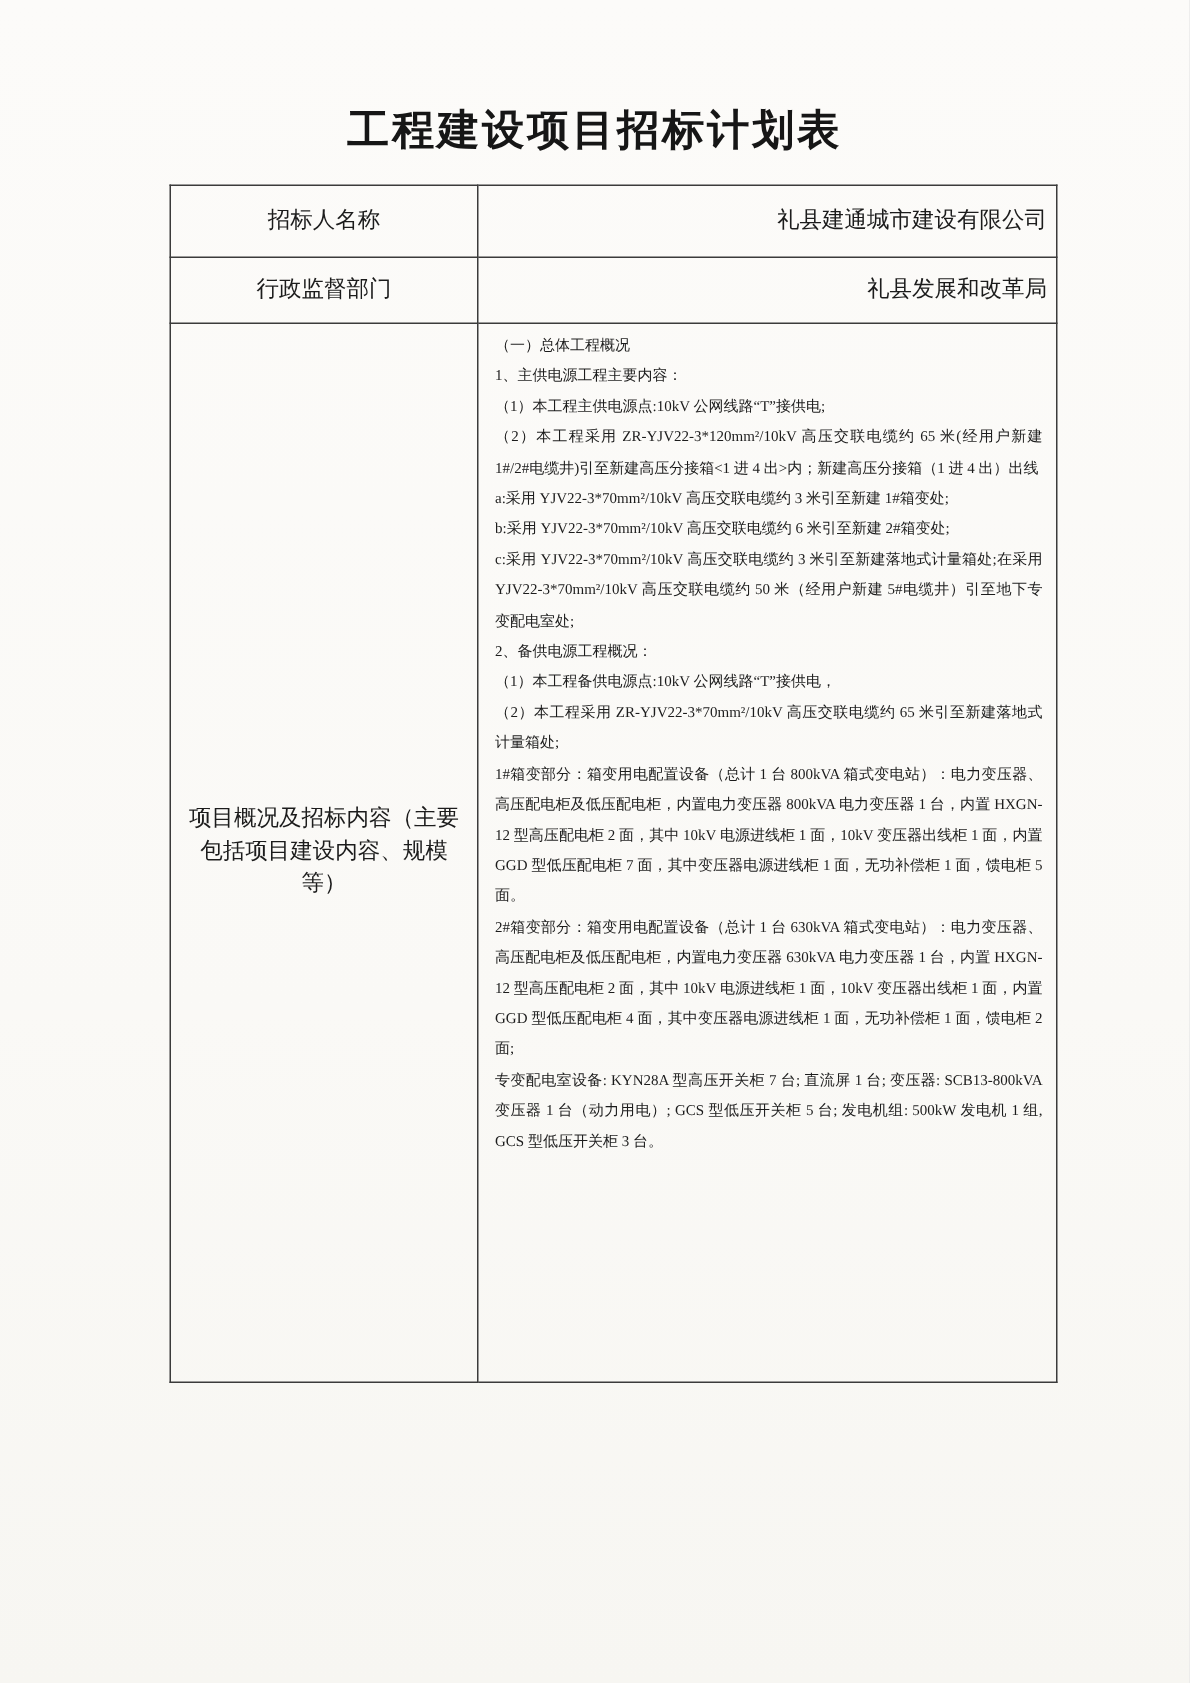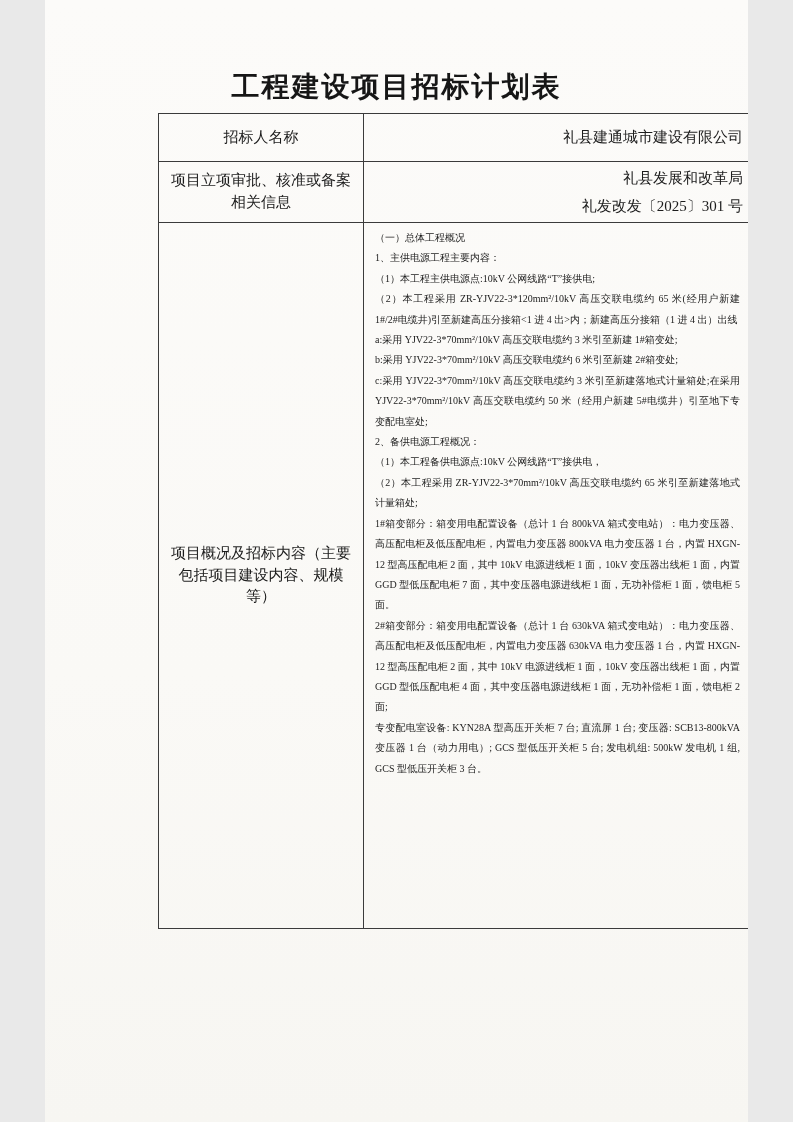--- a/index.html
+++ b/index.html
@@ -2,42 +2,42 @@
 <html><head>
 <meta charset="utf-8">
 <style>
   html, body {
     margin: 0;
     padding: 0;
     background: #e9e9e9;
   }
   .page {
     position: relative;
-    width: 703px;
+    width: 793px;
     height: 1122px;
     margin: 0 auto;
     background: linear-gradient(180deg, #fcfbf9 0%, #faf9f6 60%, #f7f6f2 100%);
     font-family: "Liberation Serif", "DejaVu Serif", serif;
     color: #1c1c1c;
     overflow: hidden;
   }
   .doc-title {
     position: absolute;
     top: 68px;
     left: 0;
     width: 100%;
     text-align: center;
     font-size: 28px;
     font-weight: bold;
     letter-spacing: 2px;
     color: #161616;
   }
   table.bid-table {
     position: absolute;
-    top: 113px;
+    top: 123px;
     left: 113px;
     width: 592px;
     border-collapse: collapse;
     table-layout: fixed;
     font-size: 15px;
   }
   table.bid-table td {
     border: 1.5px solid #3b3b3b;
     vertical-align: middle;
     padding: 2px 6px;
@@ -77,24 +77,23 @@
 <div class="page">
 
   <div class="doc-title">工程建设项目招标计划表</div>
 
   <table class="bid-table">
     <tbody>
       <tr class="row-1">
         <td class="cell-label">招标人名称</td>
         <td class="cell-value">礼县建通城市建设有限公司</td>
       </tr>
-      <tr class="row-4">
-        <td class="cell-label">项目立项审批、核准或备案相关信息</td>
-        <td class="cell-value two-line">礼县发展和改革局
-礼发改发〔2025〕301 号</td>
+      <tr class="row-3">
+        <td class="cell-label">行政监督部门</td>
+        <td class="cell-value">礼县发展和改革局</td>
       </tr>
       <tr class="row-5">
         <td class="cell-label">项目概况及招标内容（主要包括项目建设内容、规模等）</td>
         <td class="cell-value overview">（一）总体工程概况
 1、主供电源工程主要内容：
 （1）本工程主供电源点:10kV 公网线路“T”接供电;
 （2）本工程采用 ZR-YJV22-3*120mm²/10kV 高压交联电缆约 65 米(经用户新建 1#/2#电缆井)引至新建高压分接箱&lt;1 进 4 出&gt;内；新建高压分接箱（1 进 4 出）出线
 a:采用 YJV22-3*70mm²/10kV 高压交联电缆约 3 米引至新建 1#箱变处;
 b:采用 YJV22-3*70mm²/10kV 高压交联电缆约 6 米引至新建 2#箱变处;
 c:采用 YJV22-3*70mm²/10kV 高压交联电缆约 3 米引至新建落地式计量箱处;在采用 YJV22-3*70mm²/10kV 高压交联电缆约 50 米（经用户新建 5#电缆井）引至地下专变配电室处;

